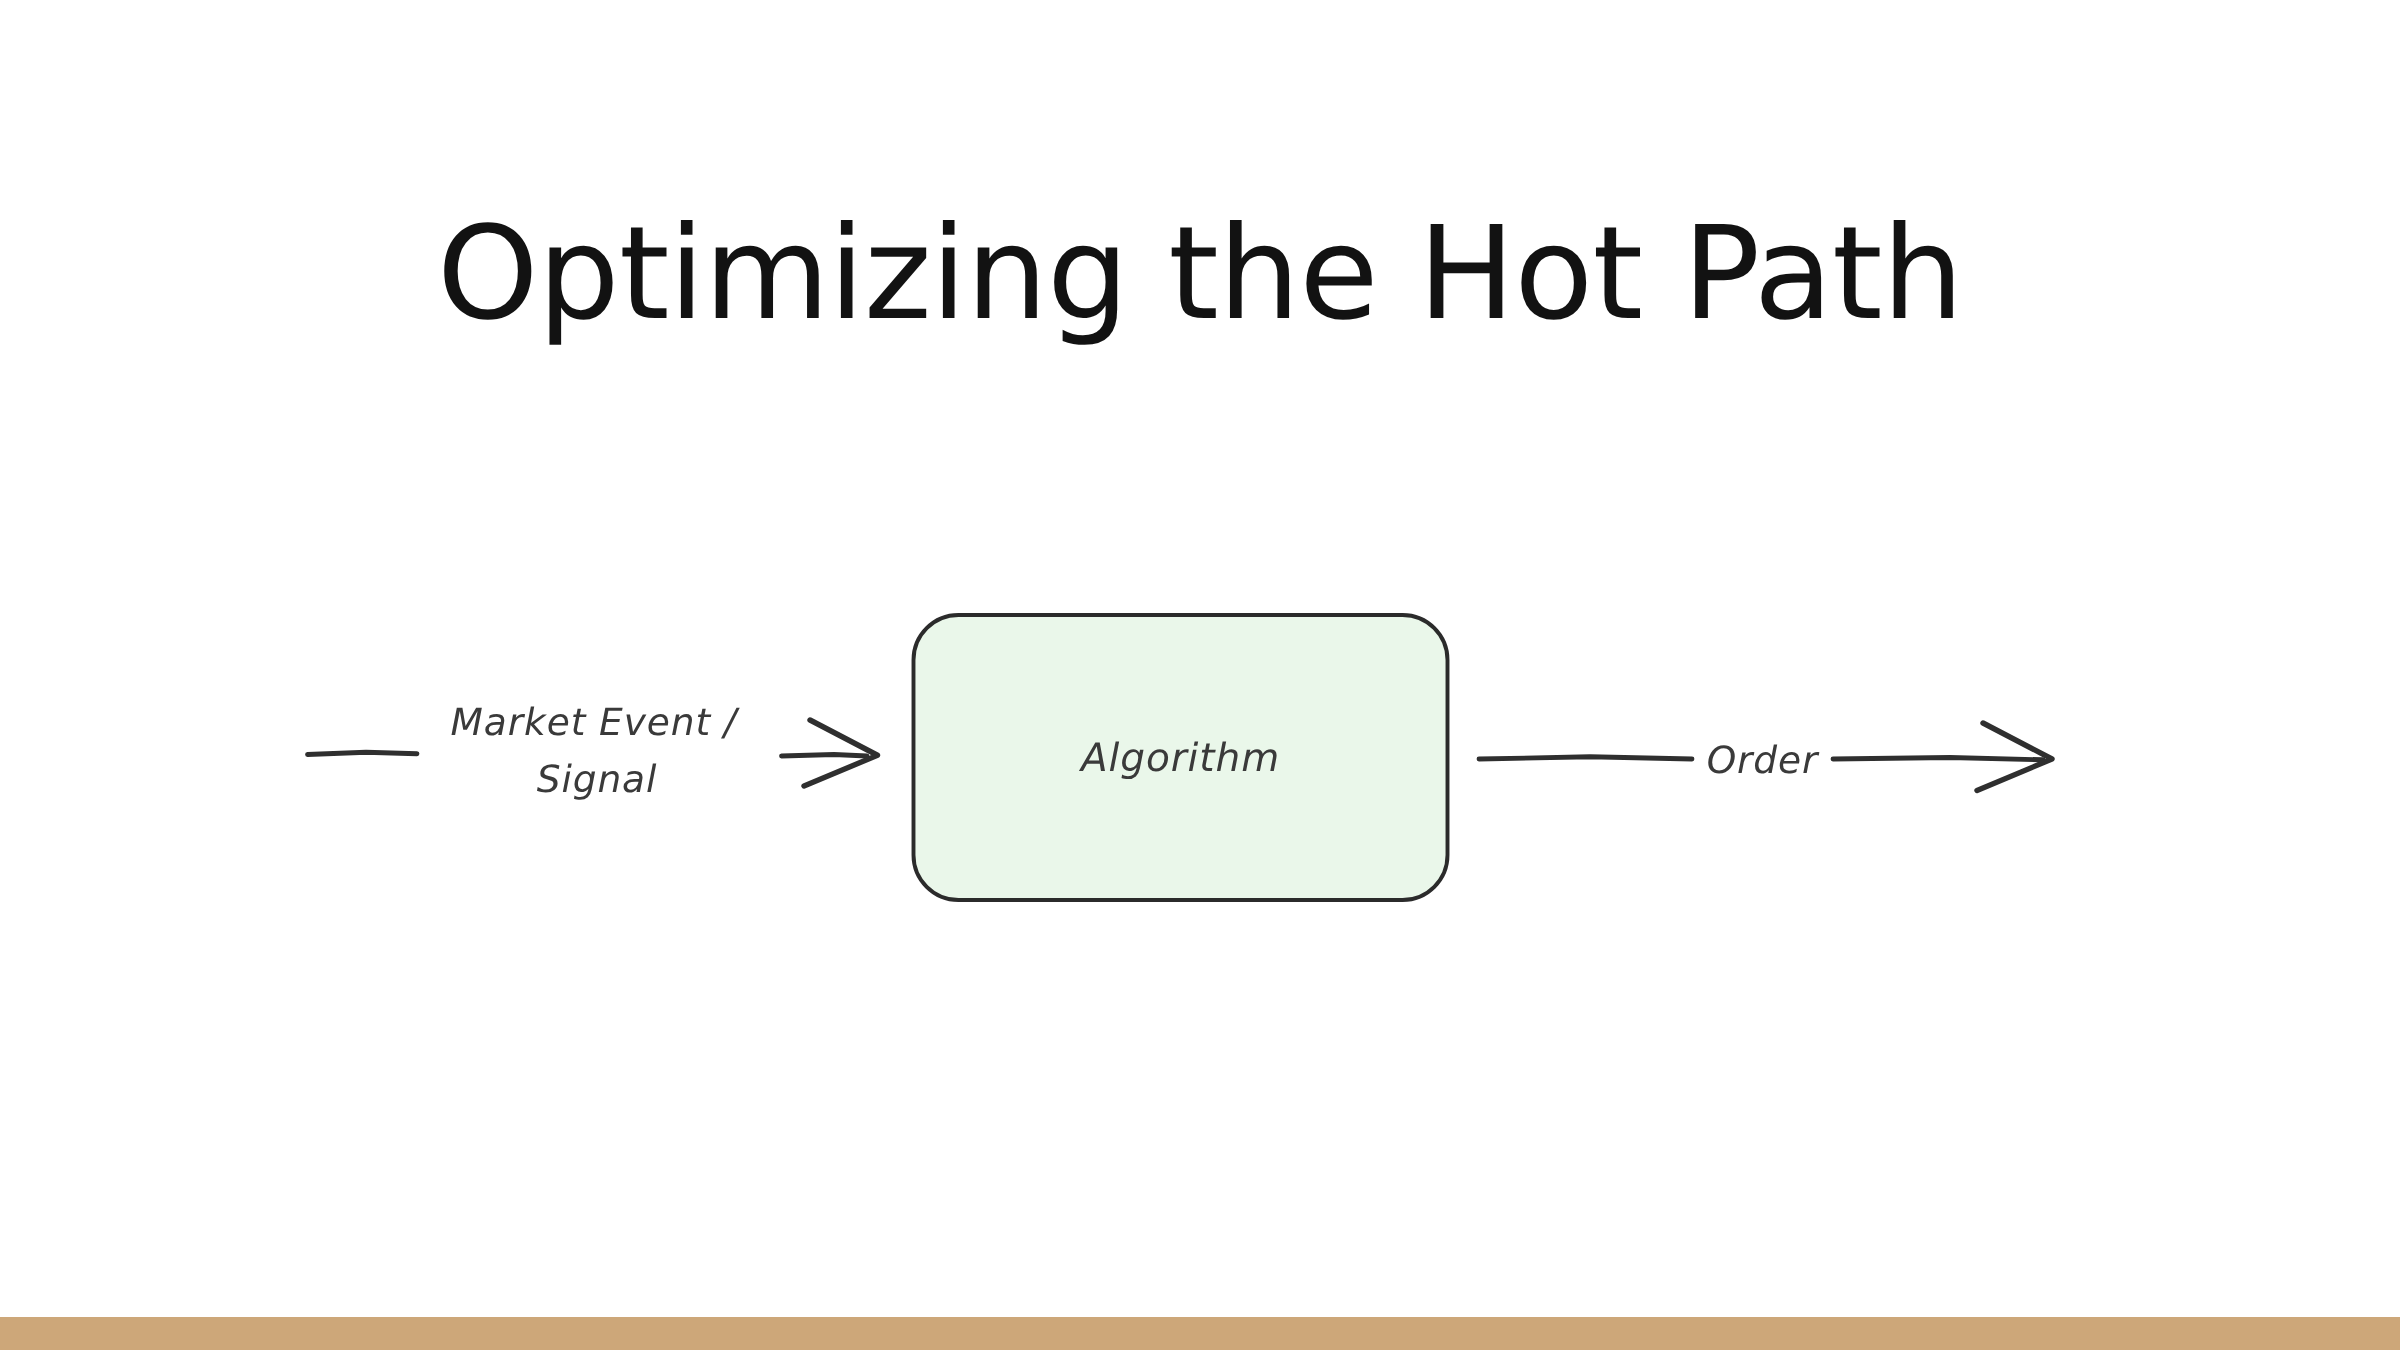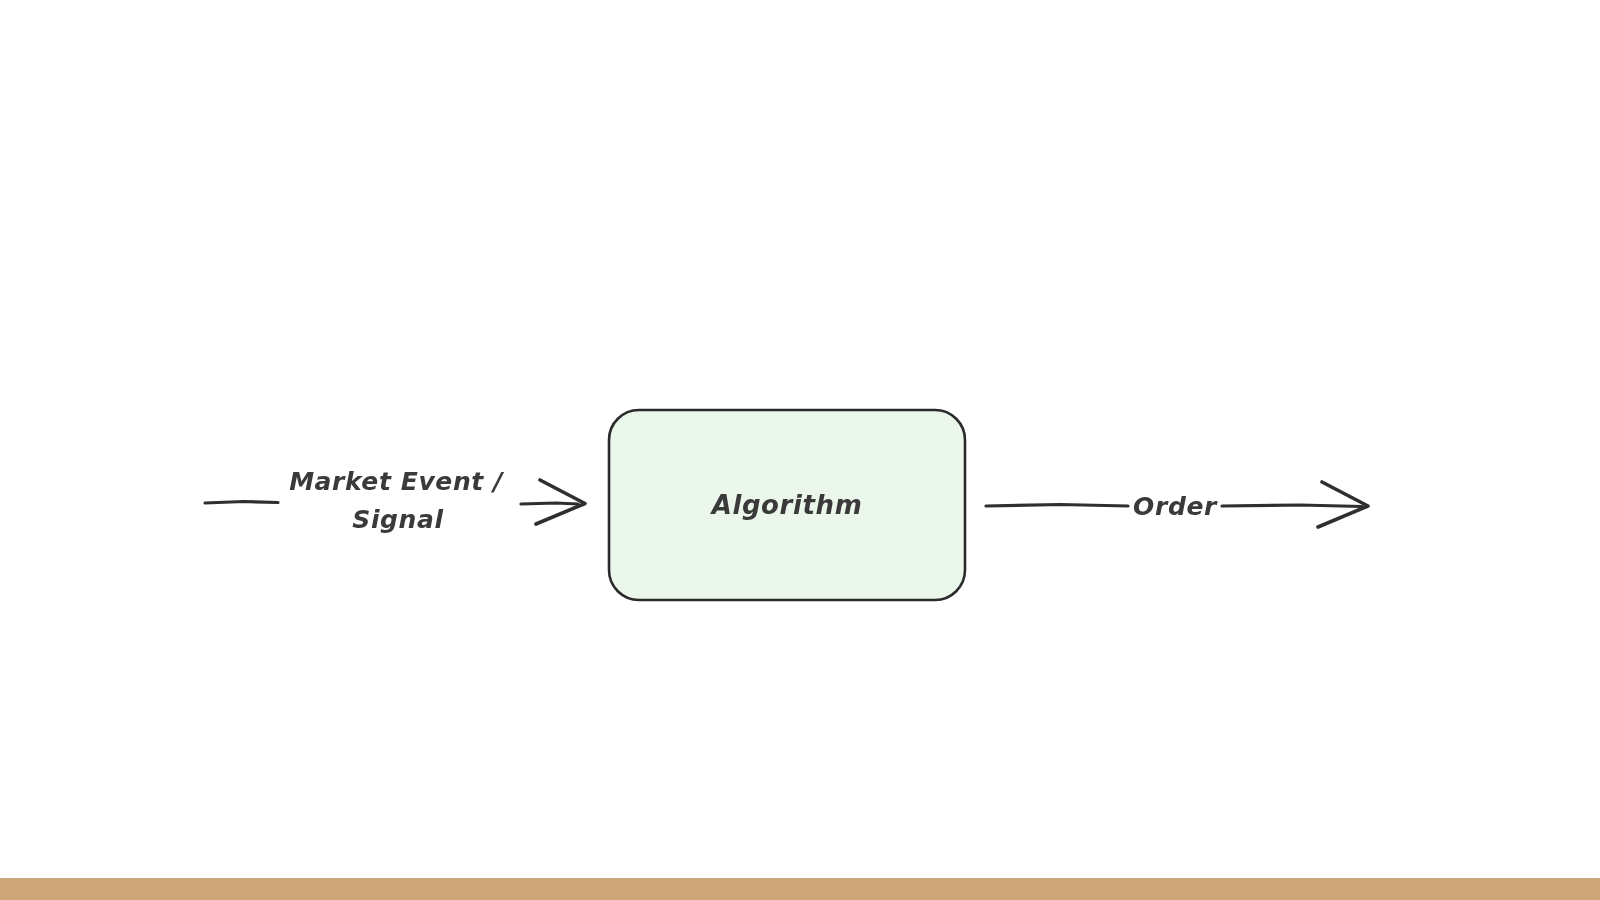--- a/index.html
+++ b/index.html
@@ -38,21 +38,20 @@
     white-space: nowrap;
   }
 
   
   .diagram {
     position: absolute;
     left: 0;
     top: 0;
     width: 1600px;
     height: 900px;
-    font-weight: bold;
   }
   .diagram svg {
     display: block;
     width: 1600px;
     height: 900px;
   }
 
   .hand-text {
     font-family: "DejaVu Sans", sans-serif;
     font-size: 25px;
@@ -92,20 +91,21 @@
     width: 1600px;
     height: 22px;
     background: #cda779;
   }
 </style>
 </head>
 <body>
 
 <div class="slide">
 
+  <div class="slide-title">Optimizing the Hot Path</div>
 
   <div class="diagram">
     <svg viewBox="0 0 1600 900" xmlns="http://www.w3.org/2000/svg">
 
       <g>
         <path class="edge-line" d="M 205 503 L 244 501.5 L 278 502.5"></path>
 
         <text class="hand-text" x="396" y="490" text-anchor="middle">Market Event /</text>
         <text class="hand-text" x="398" y="528" text-anchor="middle">Signal</text>
 

